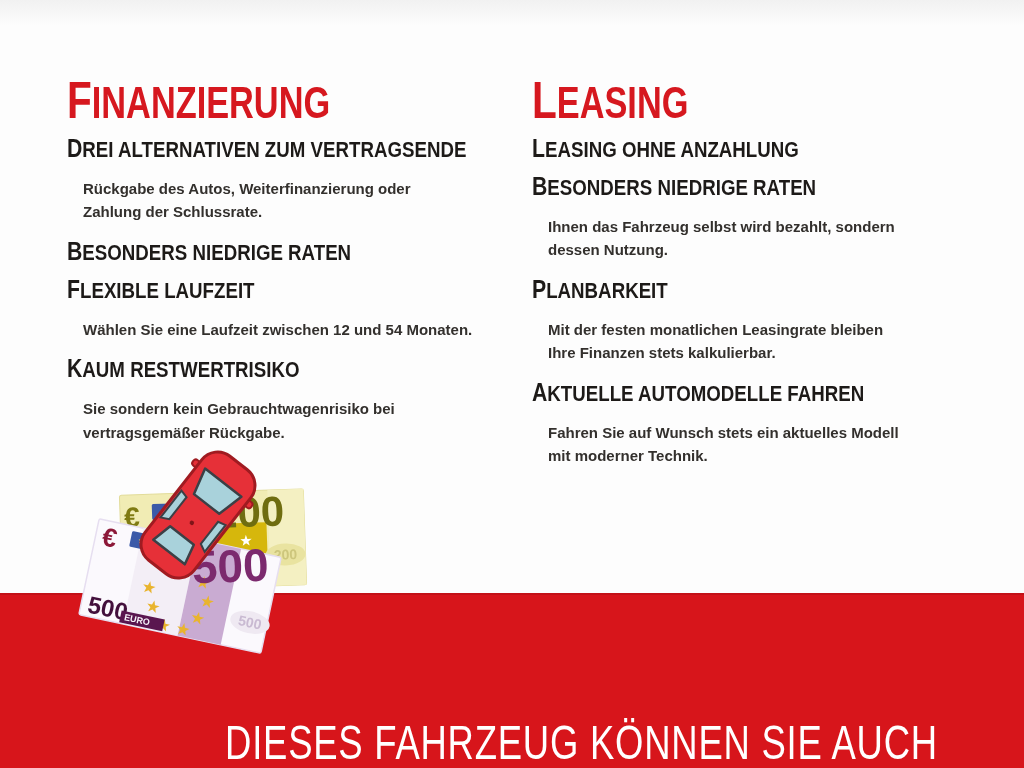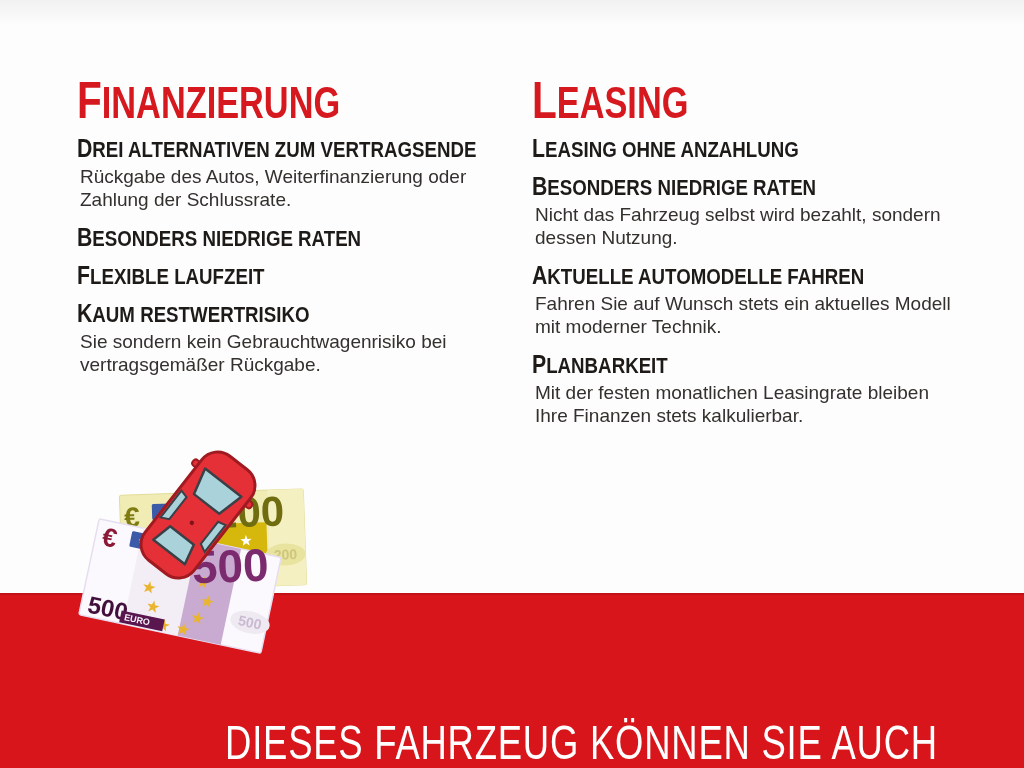--- a/index.html
+++ b/index.html
@@ -3,34 +3,34 @@
 <meta charset="utf-8">
 <style>
   html,body{margin:0;padding:0;}
   body{width:1024px;height:768px;overflow:hidden;
        font-family:"Liberation Sans",sans-serif;}
   .poster{position:relative;width:1024px;height:768px;
           background:linear-gradient(#f1f1f1,#fdfdfd 26px,#fdfdfd);overflow:hidden;}
 
   
   .col{position:absolute;top:78px;}
-  .col-left{left:77px;width:465px;}
+  .col-left{left:67px;width:465px;}
   .col-right{left:532px;width:430px;}
 
   .sec-title{margin:0 0 12px 0;font-size:44px;line-height:44px;font-weight:700;
              color:#d6181f;letter-spacing:0;
              transform:scaleX(.78);transform-origin:0 50%;white-space:nowrap;}
   .sec-title::first-letter{font-size:52px;}
 
   .feature h2{margin:0 0 4px 0;font-size:22px;line-height:23px;font-weight:700;
               color:#1d1a18;transform:scaleX(.85);transform-origin:0 50%;
               white-space:nowrap;}
   .feature h2::first-letter{font-size:25px;}
-  .feature p{margin:3px;font-size:19px;line-height:23.4px;color:#33302d;
-             white-space:pre-line;font-weight:400;}
+  .feature p{margin:16px;font-size:15px;line-height:23.4px;color:#33302d;
+             white-space:pre-line;font-weight:700;}
   .feature + .feature{margin-top:14px;}
 
   
   .banner{position:absolute;left:0;top:593px;width:1024px;height:175px;
           background:#d7151b;border-top:2px solid #c31117;box-sizing:border-box;
           display:flex;align-items:flex-end;
           padding:30px 38px 0 0;z-index:1;}
   .banner-line1{color:#ffffff;font-size:48px;line-height:50px;font-weight:400;
                 letter-spacing:1px;transform:scaleX(.76);transform-origin:100% 50%;
                 white-space:nowrap;}
@@ -53,48 +53,49 @@
     <div class="feature">
       <h2>DREI ALTERNATIVEN ZUM VERTRAGSENDE</h2>
       <p>Rückgabe des Autos, Weiterfinanzierung oder
 Zahlung der Schlussrate.</p>
     </div>
     <div class="feature">
       <h2>BESONDERS NIEDRIGE RATEN</h2>
     </div>
     <div class="feature">
       <h2>FLEXIBLE LAUFZEIT</h2>
+      <p>Wählen Sie eine Laufzeit zwischen 12 und 54 Monaten.</p>
     </div>
     <div class="feature">
       <h2>KAUM RESTWERTRISIKO</h2>
       <p>Sie sondern kein Gebrauchtwagenrisiko bei
 vertragsgemäßer Rückgabe.</p>
     </div>
   </section>
 
   <section class="col col-right">
     <h1 class="sec-title">LEASING</h1>
 
     <div class="feature">
       <h2>LEASING OHNE ANZAHLUNG</h2>
     </div>
     <div class="feature">
       <h2>BESONDERS NIEDRIGE RATEN</h2>
-      <p>Nicht das Fahrzeug selbst wird bezahlt, sondern
+      <p>Ihnen das Fahrzeug selbst wird bezahlt, sondern
 dessen Nutzung.</p>
+    </div>
+    <div class="feature">
+      <h2>PLANBARKEIT</h2>
+      <p>Mit der festen monatlichen Leasingrate bleiben
+Ihre Finanzen stets kalkulierbar.</p>
     </div>
     <div class="feature">
       <h2>AKTUELLE AUTOMODELLE FAHREN</h2>
       <p>Fahren Sie auf Wunsch stets ein aktuelles Modell
 mit moderner Technik.</p>
-    </div>
-    <div class="feature">
-      <h2>PLANBARKEIT</h2>
-      <p>Mit der festen monatlichen Leasingrate bleiben
-Ihre Finanzen stets kalkulierbar.</p>
     </div>
   </section>
 
   <div class="banner">
     <div class="banner-line1">DIESES FAHRZEUG KÖNNEN SIE AUCH</div>
     <div class="banner-line2">FINANZIEREN ODER LEASEN</div>
   </div>
 
   <svg class="illo" viewBox="0 0 280 235">
     <defs>

